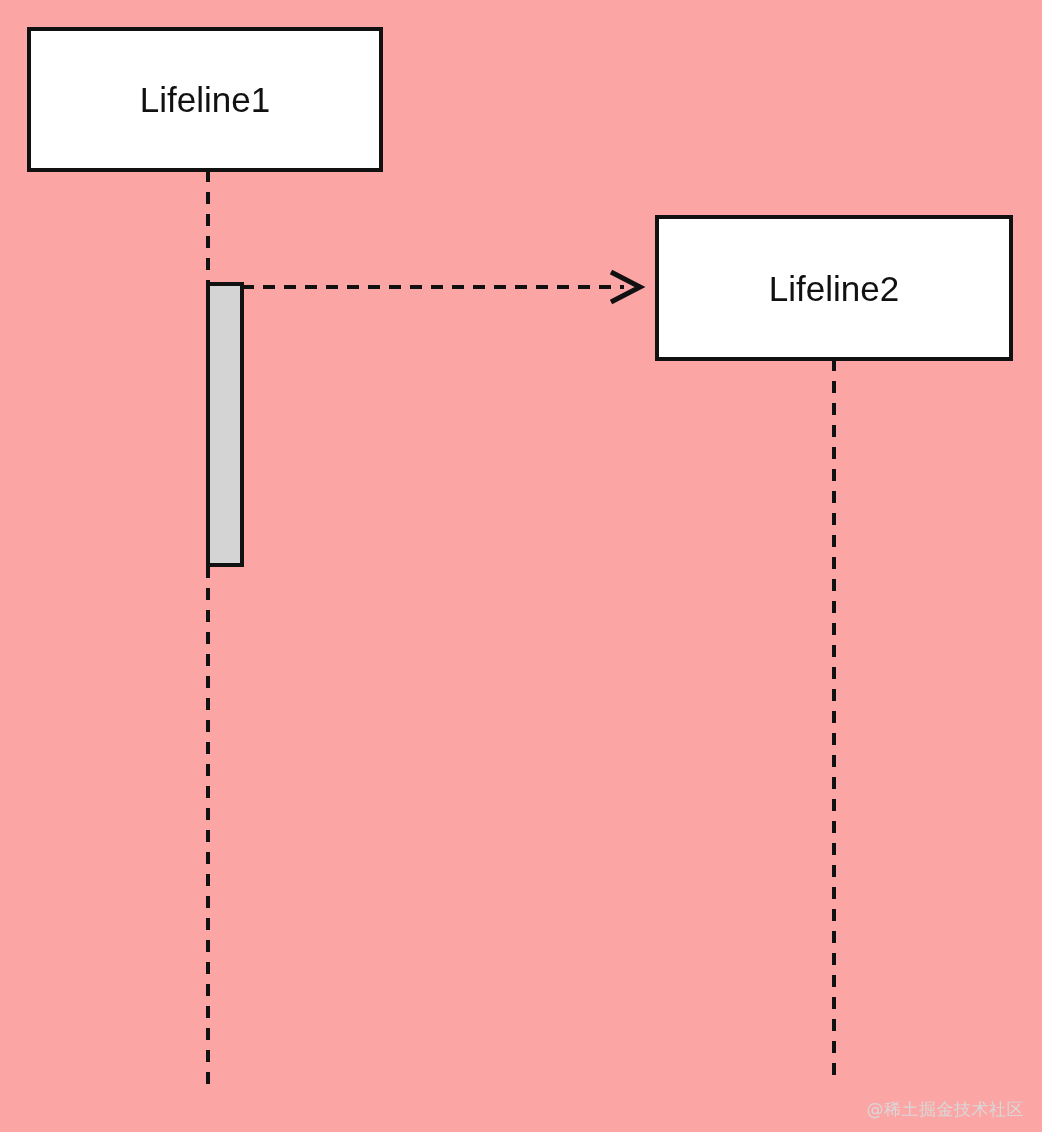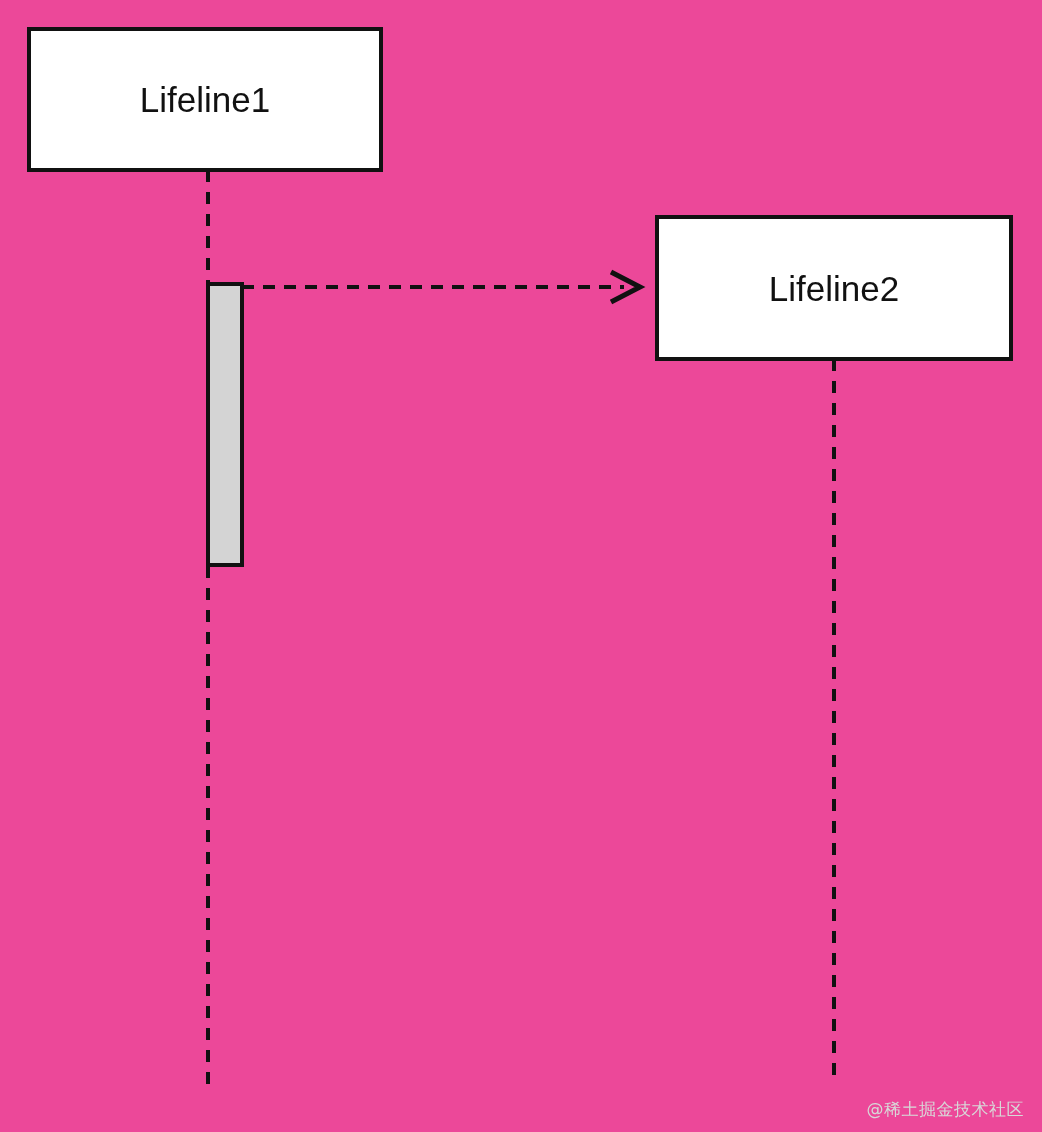--- a/index.html
+++ b/index.html
@@ -7,21 +7,21 @@
     padding: 0;
     background: #ffffff;
   }
   body {
     font-family: "Liberation Sans", sans-serif;
   }
   #canvas {
     position: relative;
     width: 1042px;
     height: 1132px;
-    background: #ec4899;
+    background: #fca5a5;
     overflow: hidden;
   }
   #diagram-svg {
     position: absolute;
     top: 0;
     left: 0;
     width: 1042px;
     height: 1132px;
     display: block;
   }

